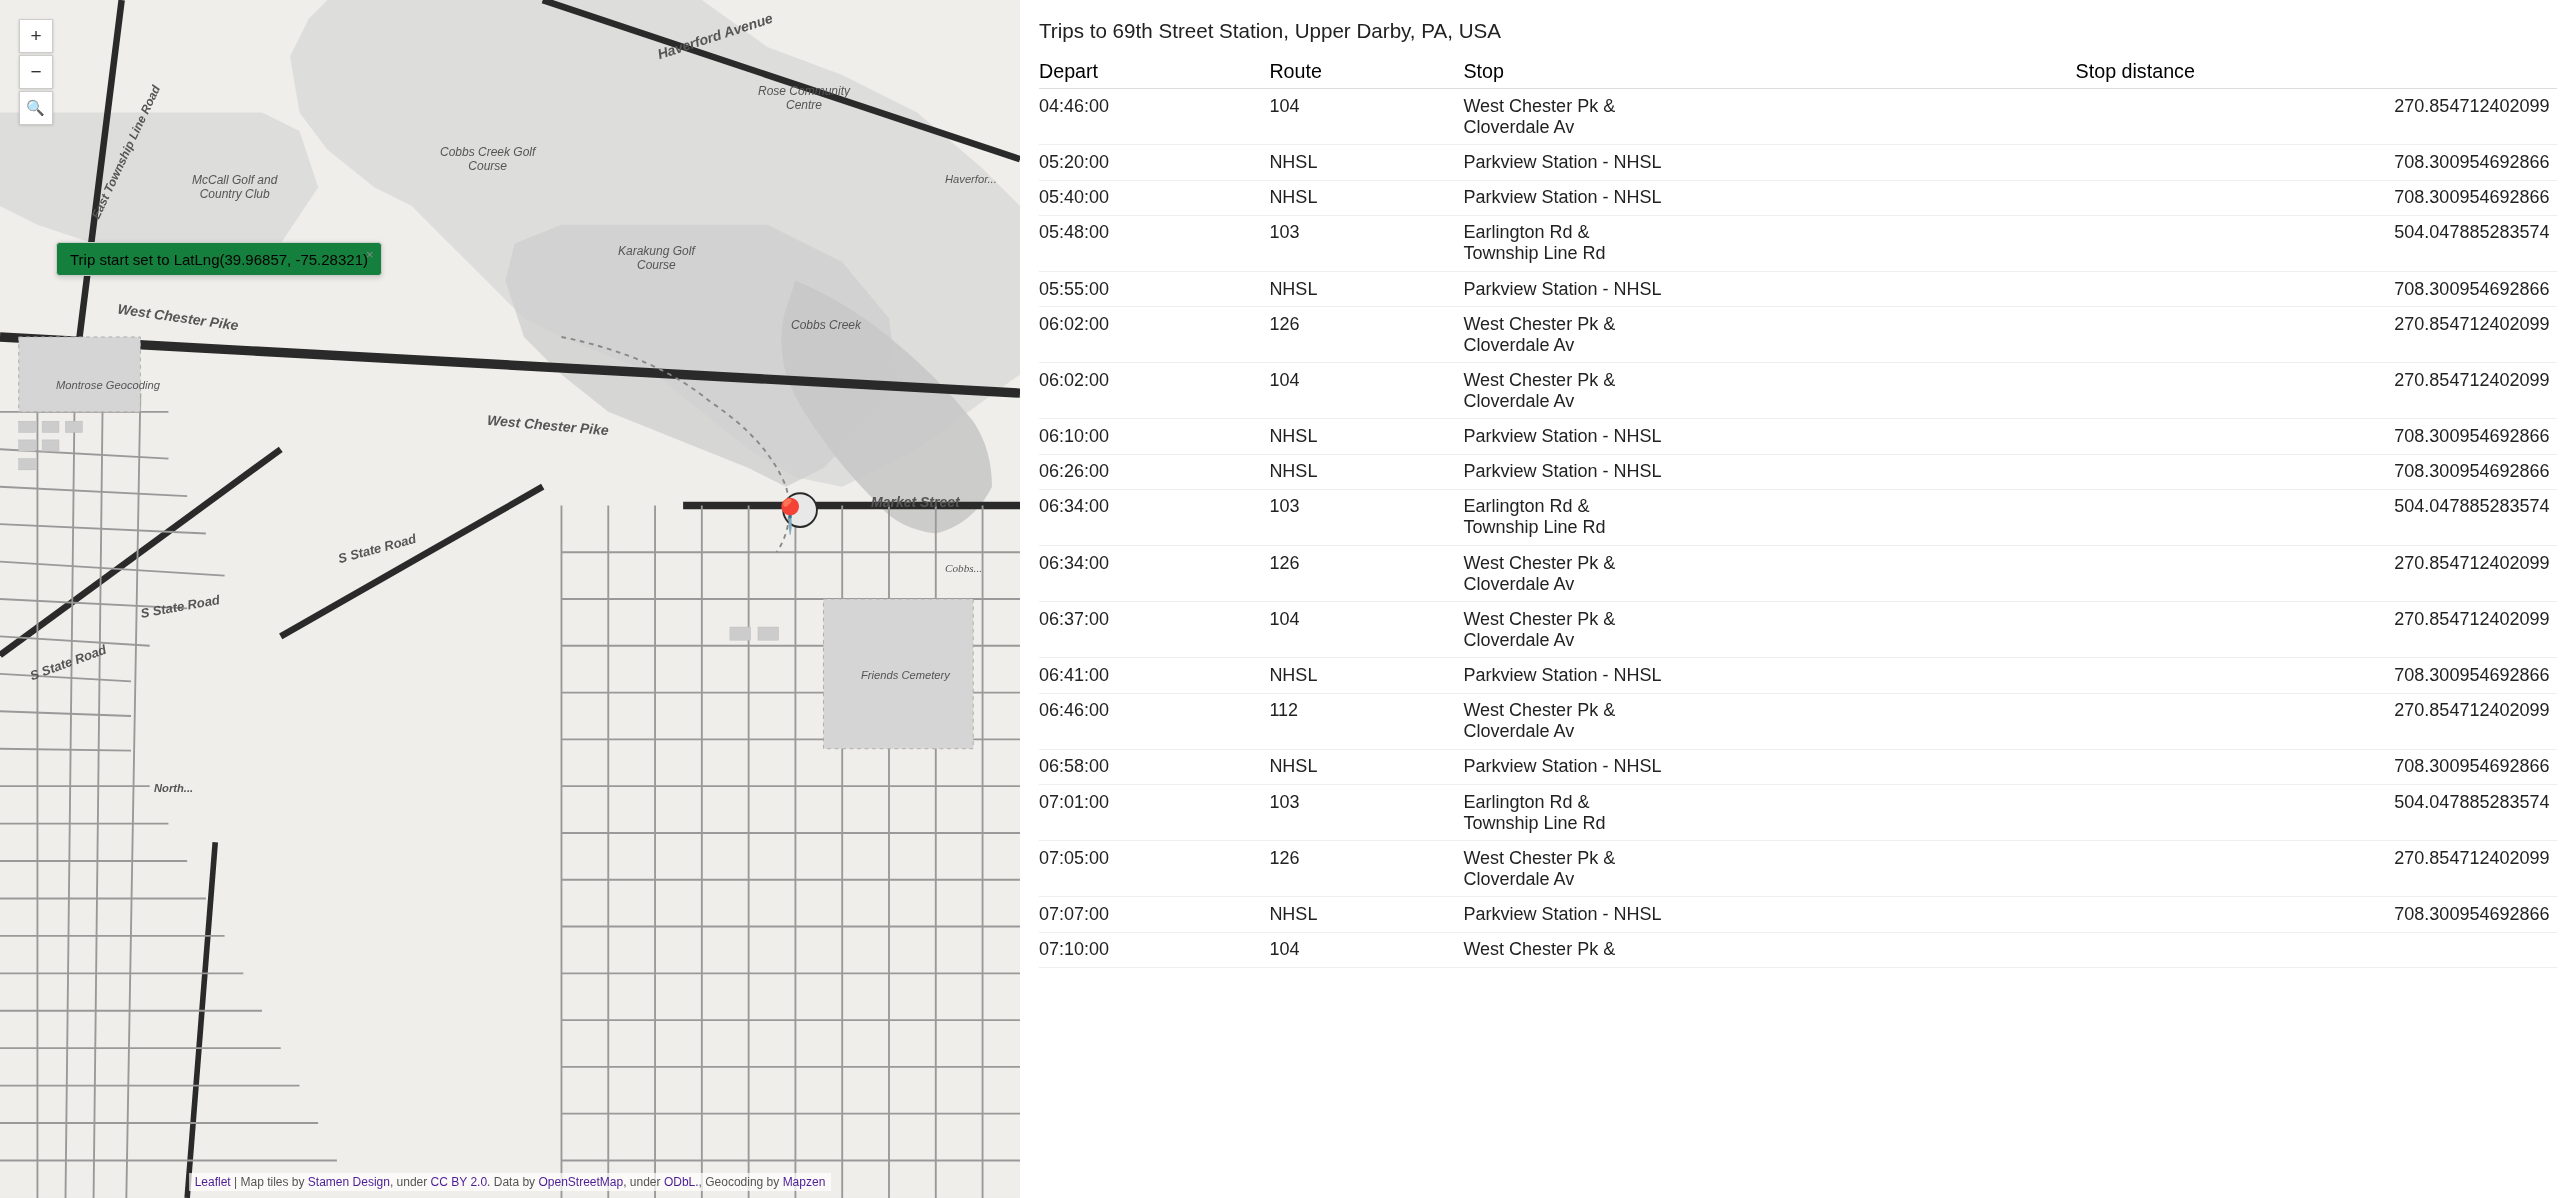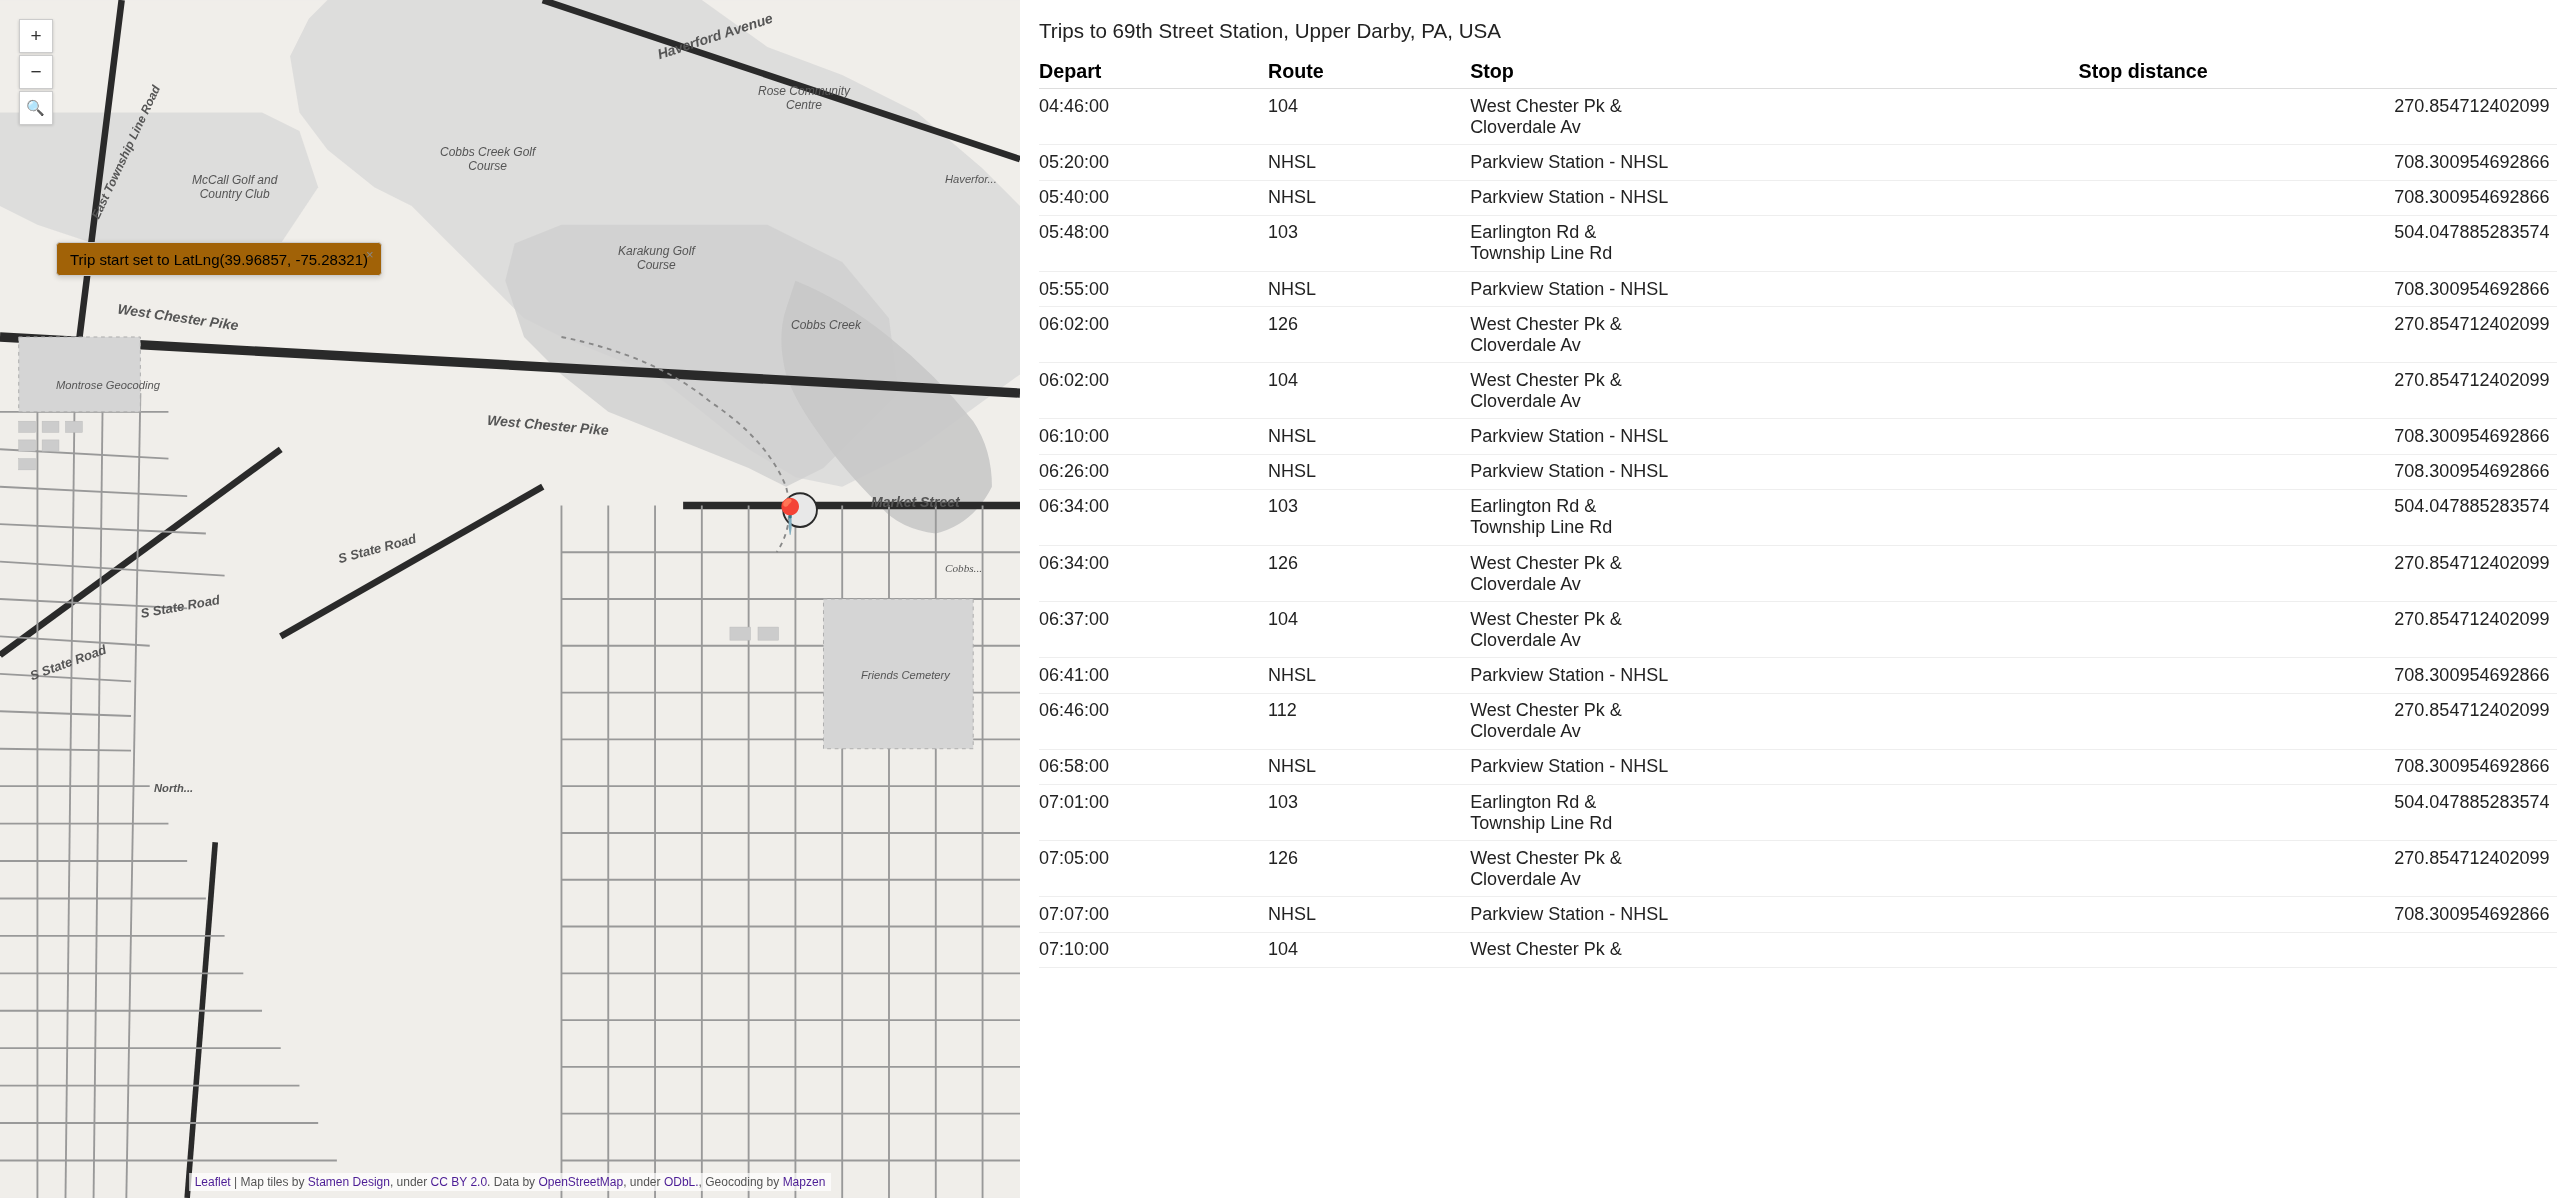--- a/index.html
+++ b/index.html
@@ -37,21 +37,21 @@
       justify-content: center;
       color: #333;
       box-shadow: 0 0.9px 2.8px rgba(0,0,0,0.2);
     }
 
     
     .map-tooltip {
       position: absolute;
       top: 242px;
       left: 56px;
-      background: #a16207;
+      background: #15803d;
       border: 0.9px solid #ccc;
       border-radius: 3.7px;
       padding: 7.5px 13px;
       font-size: 15px;
       white-space: nowrap;
       box-shadow: 0 1.9px 5.6px rgba(0,0,0,0.15);
       z-index: 20;
     }
     .map-tooltip::after {
       content: '×';
@@ -106,21 +106,21 @@
       padding-top: 9.4px;
     }
 
     table {
       width: 100%;
       border-collapse: collapse;
       font-size: 18px;
     }
 
     thead th {
-      font-weight: bold;
+      font-weight: normal;
       text-align: left;
       padding: 5.6px 7.5px;
       border-bottom: 0.9px solid #ddd;
       font-size: 19.7px;
       white-space: nowrap;
     }
 
     thead th:last-child { text-align: left; margin-top: 24px; }
     thead th:first-child { padding-left: 0; }
 

